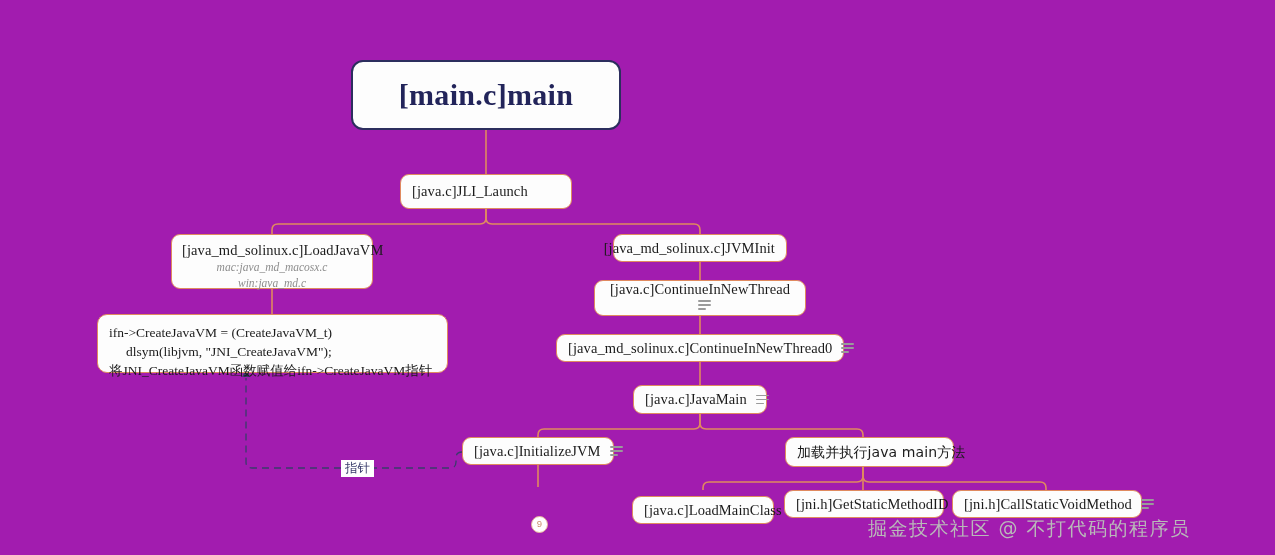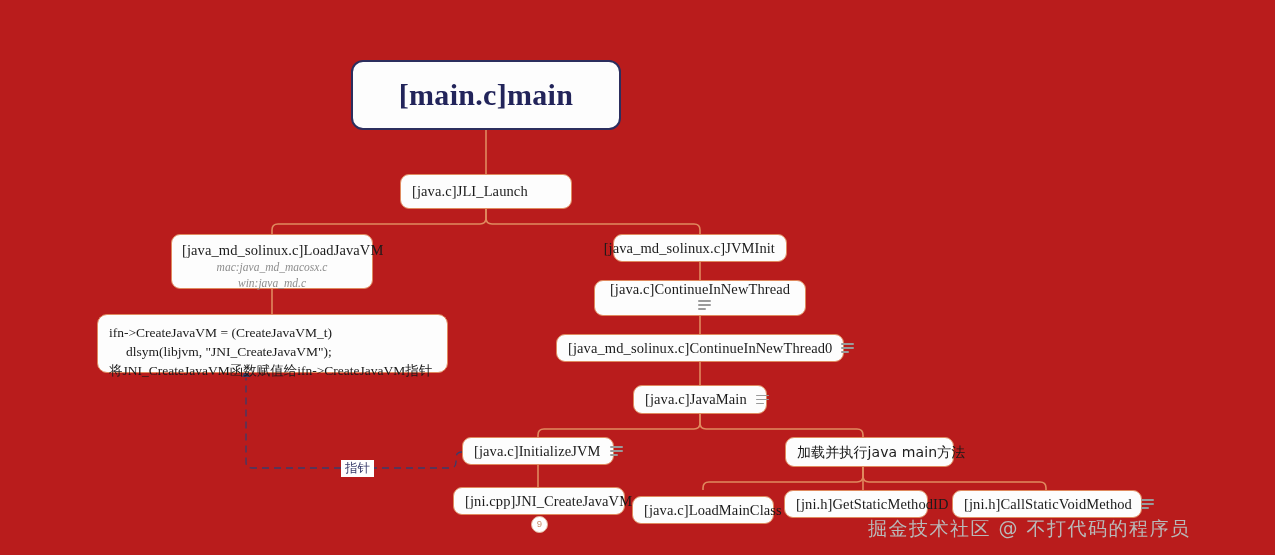--- a/index.html
+++ b/index.html
@@ -7,21 +7,21 @@
     padding: 0;
     background: #ffffff;
   }
   body {
     font-family: "Liberation Serif", "DejaVu Serif", serif;
   }
   #canvas {
     position: relative;
     width: 1275px;
     height: 555px;
-    background: #b91c1c;
+    background: #a21caf;
     overflow: hidden;
   }
   #wires {
     position: absolute;
     left: 0;
     top: 0;
     width: 1275px;
     height: 555px;
     pointer-events: none;
   }
@@ -226,30 +226,27 @@
         <i></i>
         <i></i>
         <i></i>
       </span>
   </div>
 
   <div class="node pad" style="left:785px; top:437px; width:169px; height:30px; font-family:'DejaVu Sans','Liberation Sans',sans-serif;">
     <span class="label" style="font-size:14px;">加载并执行java main方法</span>
   </div>
 
-  <div class="node pad" style="left:453px; top:487px; width:172px; height:28px;">
-    <span class="label">[jni.cpp]JNI_CreateJavaVM</span>
-  </div>
   <div class="count-badge" style="left:531px; top:516px;">9</div>
 
   <div class="node pad" style="left:632px; top:490px; width:142px; height:28px;margin-top:6px;">
     <span class="label">[java.c]LoadMainClass</span>
   </div>
 
-  <div class="node pad" style="left:784px; top:490px; width:144px; height:28px;">
+  <div class="node pad" style="left:784px; top:490px; width:160px; height:28px;">
     <span class="label">[jni.h]GetStaticMethodID</span>
   </div>
 
   <div class="node pad" style="left:952px; top:490px; width:190px; height:28px;">
     <span class="label">[jni.h]CallStaticVoidMethod</span>
     <span class="note-icon">
         <i></i>
         <i></i>
         <i></i>
       </span>

